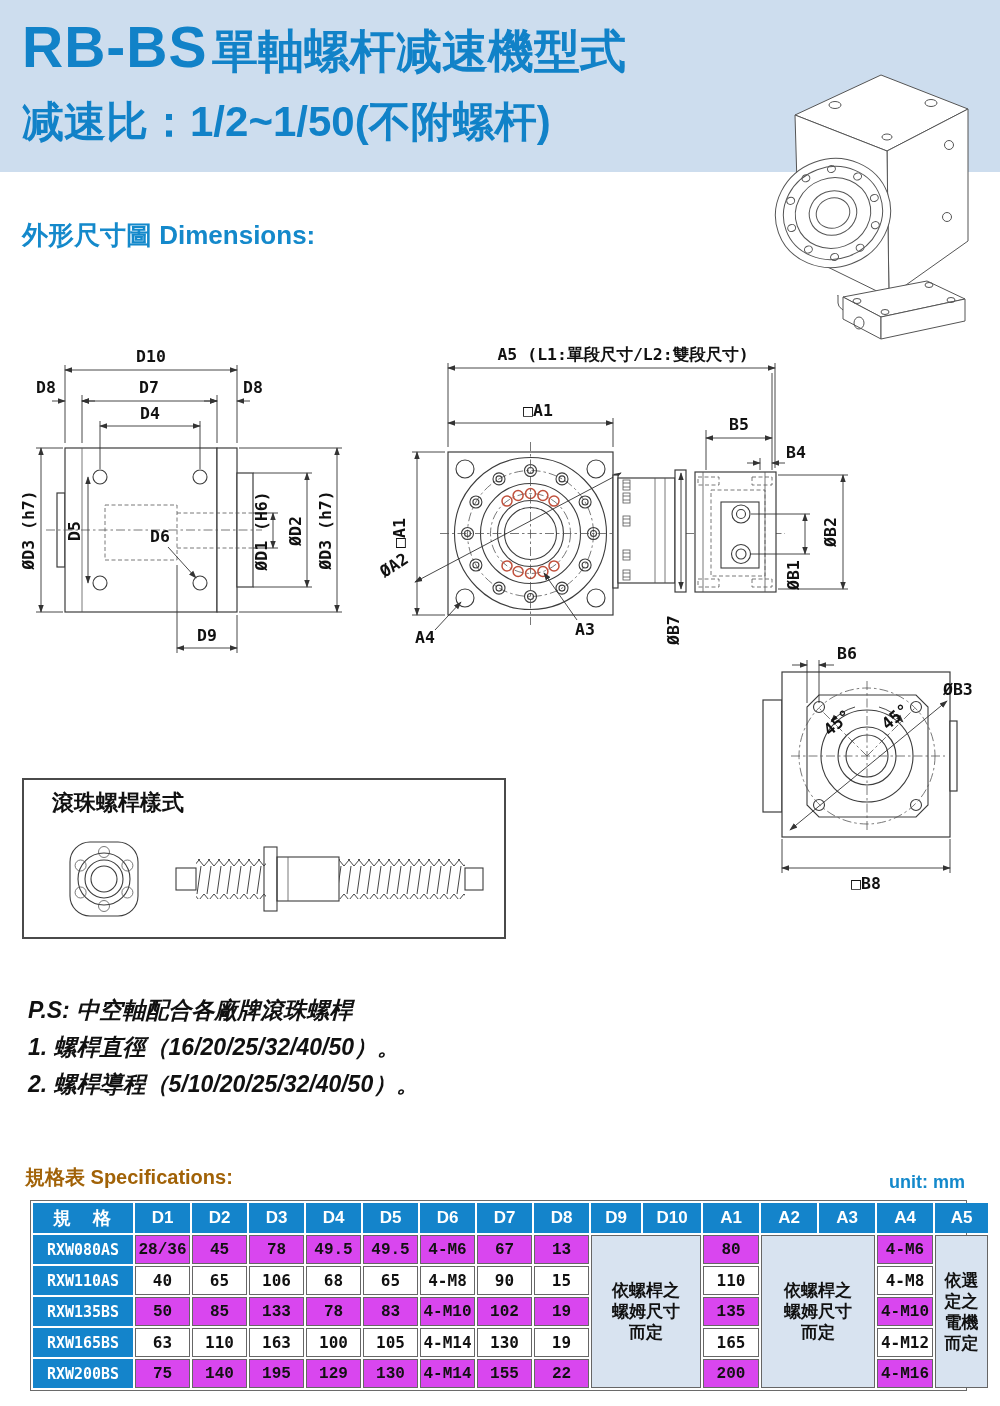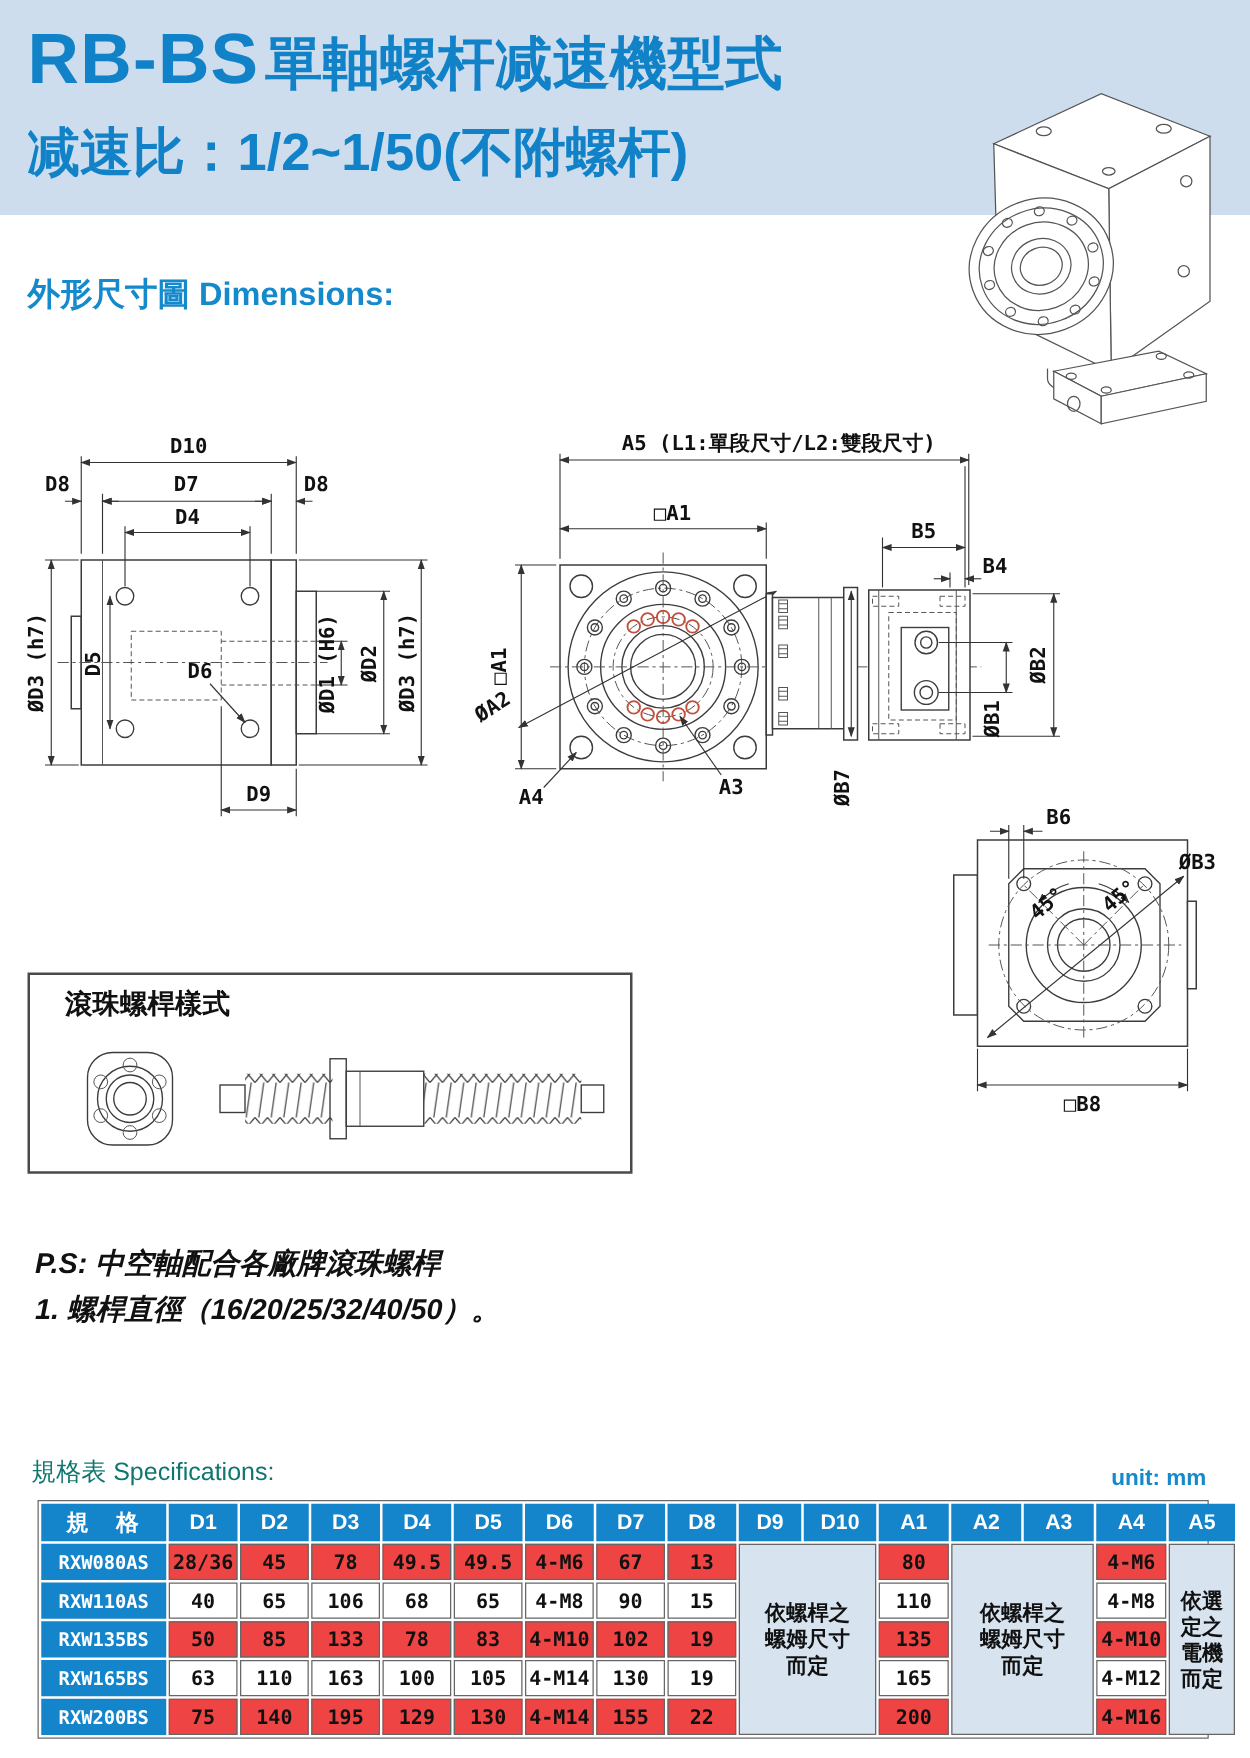--- a/index.html
+++ b/index.html
@@ -12,31 +12,31 @@
   .t1 .model{font-size:57px;letter-spacing:1px;}
   .t1 .cjk{font-size:46px;}
   .t2{left:22px;top:94px;color:#1182c8;font-weight:800;font-size:42px;white-space:nowrap;}
   .secdim{left:22px;top:198px;color:#1489cb;font-weight:800;font-size:26px;margin-top:20px;}
   
   .bsbox{left:22px;top:778px;width:480px;height:157px;border:2px solid #4a4a4a;background:#fff;}
   .bstitle{left:28px;top:8px;font-size:22px;font-weight:800;color:#111;}
   
   .notes{left:28px;top:992px;color:#111;font-size:23px;font-weight:700;line-height:37px;font-style:italic;}
   
-  .spec-label{left:25px;top:1164px;color:#0f766e;font-weight:400;font-size:20px;}
+  .spec-label{left:25px;top:1164px;color:#a16207;font-weight:700;font-size:20px;}
   .unit{left:845px;top:1172px;width:120px;text-align:right;color:#1489cb;font-weight:700;font-size:18px;}
   
   .tablewrap{left:30px;top:1200px;width:935px;border:1px solid #6a6a6a;background:#fff;}
   table{border-collapse:separate;border-spacing:2px;width:100%;table-layout:fixed;}
   th{background:#1484cb;color:#fff;font-size:17px;font-weight:800;height:30px;padding:0;}
   th.modelh{font-size:18px;letter-spacing:2px;}
   td{font-family:"DejaVu Sans Mono","Liberation Mono",monospace;font-weight:700;font-size:16px;
      color:#111;text-align:center;height:27px;padding:0;border:1px solid #666;}
   td.model{background:#1484cb;color:#fff;border:none;font-size:15px;}
-  td.alt{background:#ef4444;}
+  td.alt{background:#d946ef;font-family:Liberation Mono, monospace;}
   td.w{background:#fff;}
   td.merged{background:#d8e3f0;white-space:pre-line;
      font-family:"Liberation Sans","DejaVu Sans",sans-serif;font-size:17px;line-height:21px;}
   
   .ol{fill:#fff;stroke:#3c3c3c;stroke-width:1.2;}
   .nf{fill:none;stroke:#3c3c3c;stroke-width:1.1;}
   .thin{fill:none;stroke:#555;stroke-width:.8;}
   .dsh{stroke-dasharray:4 2.5;}
   .cl{stroke-dasharray:9 3 2.5 3;}
   .dim{stroke:#333;stroke-width:.9;fill:none;}
@@ -377,20 +377,21 @@
     <rect class="nf" x="253" y="77" width="62" height="44"></rect>
     <line class="thin" x1="264" y1="77" x2="264" y2="121"></line>
     <rect x="315" y="79" width="126" height="40" fill="url(#thr)"></rect>
     <rect class="nf" x="441" y="88" width="18" height="22"></rect>
   </svg>
 </div>
 
 <div class="abs notes">
   <div>P.S: 中空軸配合各廠牌滾珠螺桿</div>
   <div>1. 螺桿直徑（16/20/25/32/40/50）。</div>
+  <div>2. 螺桿導程（5/10/20/25/32/40/50）。</div>
 </div>
 
 <div class="abs spec-label">規格表 Specifications:</div>
 <div class="abs unit">unit: mm</div>
 
 <div class="abs tablewrap">
 <table>
   <colgroup>
     <col style="width:100px">
         <col style="width:55px">

